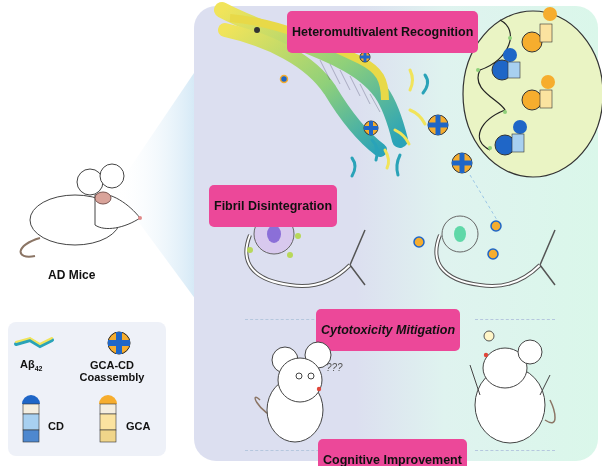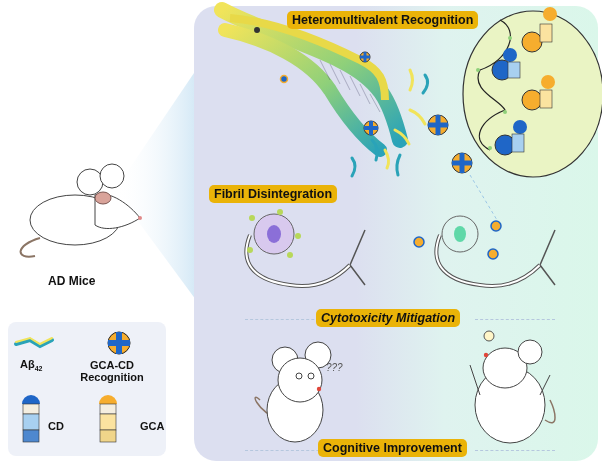--- a/index.html
+++ b/index.html
@@ -1,22 +1,22 @@
 <!DOCTYPE html>
 <html><head>
 <meta charset="utf-8">
 <style>
   html, body { margin:0; padding:0; }
   body { width:602px; height:466px; position:relative; overflow:hidden; background:#ffffff;
          font-family:"Liberation Sans", sans-serif; }
   .abs { position:absolute; }
   .panel { left:194px; top:6px; width:404px; height:455px; border-radius:22px;
            background:linear-gradient(90deg,#dcdff0 0%,#dcdff0 40%,#dff3ef 62%,#daf7ea 100%); overflow:hidden; }
-  .label { position:absolute; background:#eab308; border-radius:5px; font-weight:bold; color:#111;
-           font-size:12.5px; padding:2px 5px; white-space:nowrap; }
+  .label { position:absolute; background:#ec4899; border-radius:5px; font-weight:bold; color:#111;
+           font-size:12.5px; padding:14px 5px; white-space:nowrap; }
   .dash { position:absolute; height:0; border-top:1px dashed #b5c7de; }
   .legend { left:8px; top:322px; width:158px; height:134px; background:#eef1f8; border-radius:8px; }
   .lg-text { position:absolute; font-weight:bold; font-size:11px; color:#111; text-align:center; line-height:12px; }
   svg { position:absolute; overflow:visible; }
 </style>
 </head>
 <body>
 
 <svg style="left:0;top:0;width:602px;height:466px;">
   <defs>
@@ -177,45 +177,45 @@
 
 <svg style="left:0;top:0;width:602px;height:466px;">
   <path d="M40,238 C15,245 15,260 35,256" stroke="#8b7565" fill="none" stroke-width="2"></path>
   <ellipse cx="75" cy="220" rx="45" ry="25" fill="#fff" stroke="#444"></ellipse>
   <circle cx="90" cy="182" r="13" fill="#fff" stroke="#444"></circle>
   <circle cx="112" cy="176" r="12" fill="#fff" stroke="#444"></circle>
   <path d="M95,195 C110,190 130,205 140,218 C125,228 105,232 95,225 Z" fill="#fff" stroke="#444"></path>
   <ellipse cx="103" cy="198" rx="8" ry="6" fill="#d9a39a" stroke="#7b5550"></ellipse>
   <circle cx="140" cy="218" r="2" fill="#e08a8a"></circle>
 </svg>
-<div class="abs" style="left:48px;top:274px;font-weight:bold;font-size:12px;color:#111;">AD Mice</div>
+<div class="abs" style="left:48px;top:268px;font-weight:bold;font-size:12px;color:#111;">AD Mice</div>
 
 <div class="abs legend"></div>
 <svg style="left:0;top:0;width:602px;height:466px;">
   <path d="M16,344 L30,340 L40,346 L52,340" stroke="#2aa3b8" stroke-width="4" fill="none" stroke-linecap="round"></path>
   <path d="M16,342 L30,338 L40,344 L52,338" stroke="#f1e45a" stroke-width="2" fill="none" stroke-linecap="round"></path>
 </svg>
 <div class="lg-text" style="left:20px;top:358px;"><span>Aβ</span><sub style="font-size:7px;">42</sub></div>
 
 <svg style="left:0;top:0;width:602px;height:466px;">
   <circle cx="119" cy="343" r="11" fill="#f6ad2e" stroke="#222" stroke-width="1"></circle>
   <path d="M119,332 L119,354 M108,343 L130,343" stroke="#1f66c7" stroke-width="6"></path>
 </svg>
 <div class="lg-text" style="left:70px;top:359px;width:84px;">
     <div>GCA-CD</div>
-    <div>Recognition</div>
+    <div>Coassembly</div>
   </div>
 
 <svg style="left:0;top:0;width:602px;height:466px;">
   <path d="M22,404 a9,9 0 0 1 18,0 Z" fill="#1f66c7"></path>
   <rect x="23" y="404" width="16" height="10" fill="#f4eee0" stroke="#333" stroke-width="0.6"></rect>
   <rect x="23" y="414" width="16" height="16" fill="#a8d0f0" stroke="#333" stroke-width="0.6"></rect>
   <rect x="23" y="430" width="16" height="12" fill="#4e88cf" stroke="#333" stroke-width="0.6"></rect>
 </svg>
 <div class="lg-text" style="left:48px;top:420px;text-align:right;">CD</div>
 
 <svg style="left:0;top:0;width:602px;height:466px;">
   <path d="M99,404 a9,9 0 0 1 18,0 Z" fill="#f6ad2e"></path>
   <rect x="100" y="404" width="16" height="10" fill="#f4eee0" stroke="#333" stroke-width="0.6"></rect>
   <rect x="100" y="414" width="16" height="16" fill="#fbe3a0" stroke="#333" stroke-width="0.6"></rect>
   <rect x="100" y="430" width="16" height="12" fill="#f0d58a" stroke="#333" stroke-width="0.6"></rect>
 </svg>
-<div class="lg-text" style="left:140px;top:420px;text-align:right;">GCA</div>
+<div class="lg-text" style="left:126px;top:420px;text-align:right;">GCA</div>
 
 </body></html>

